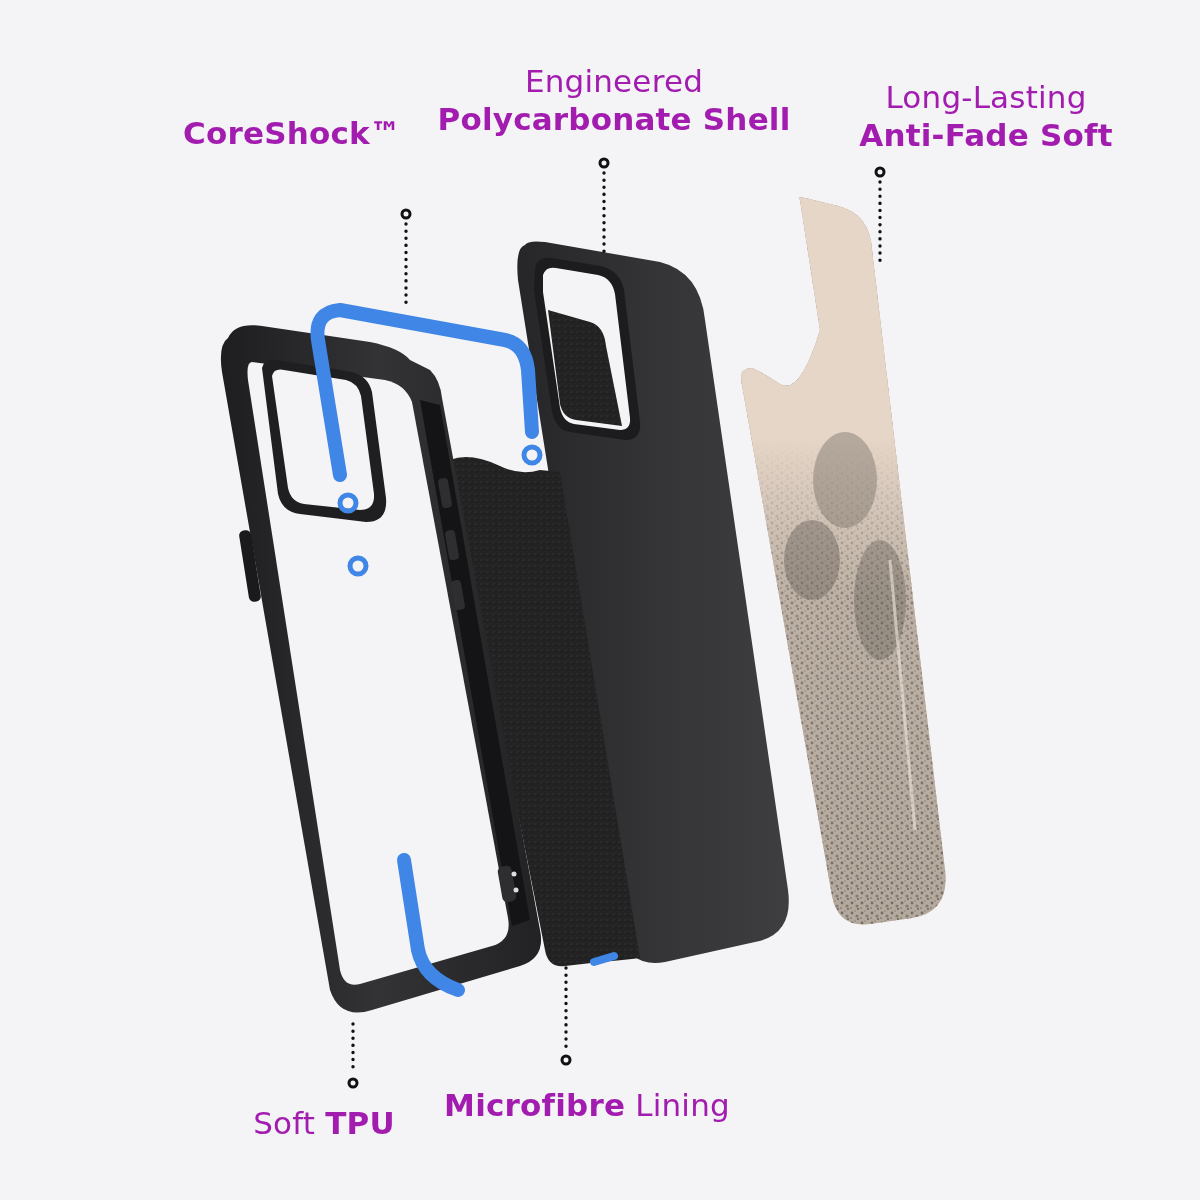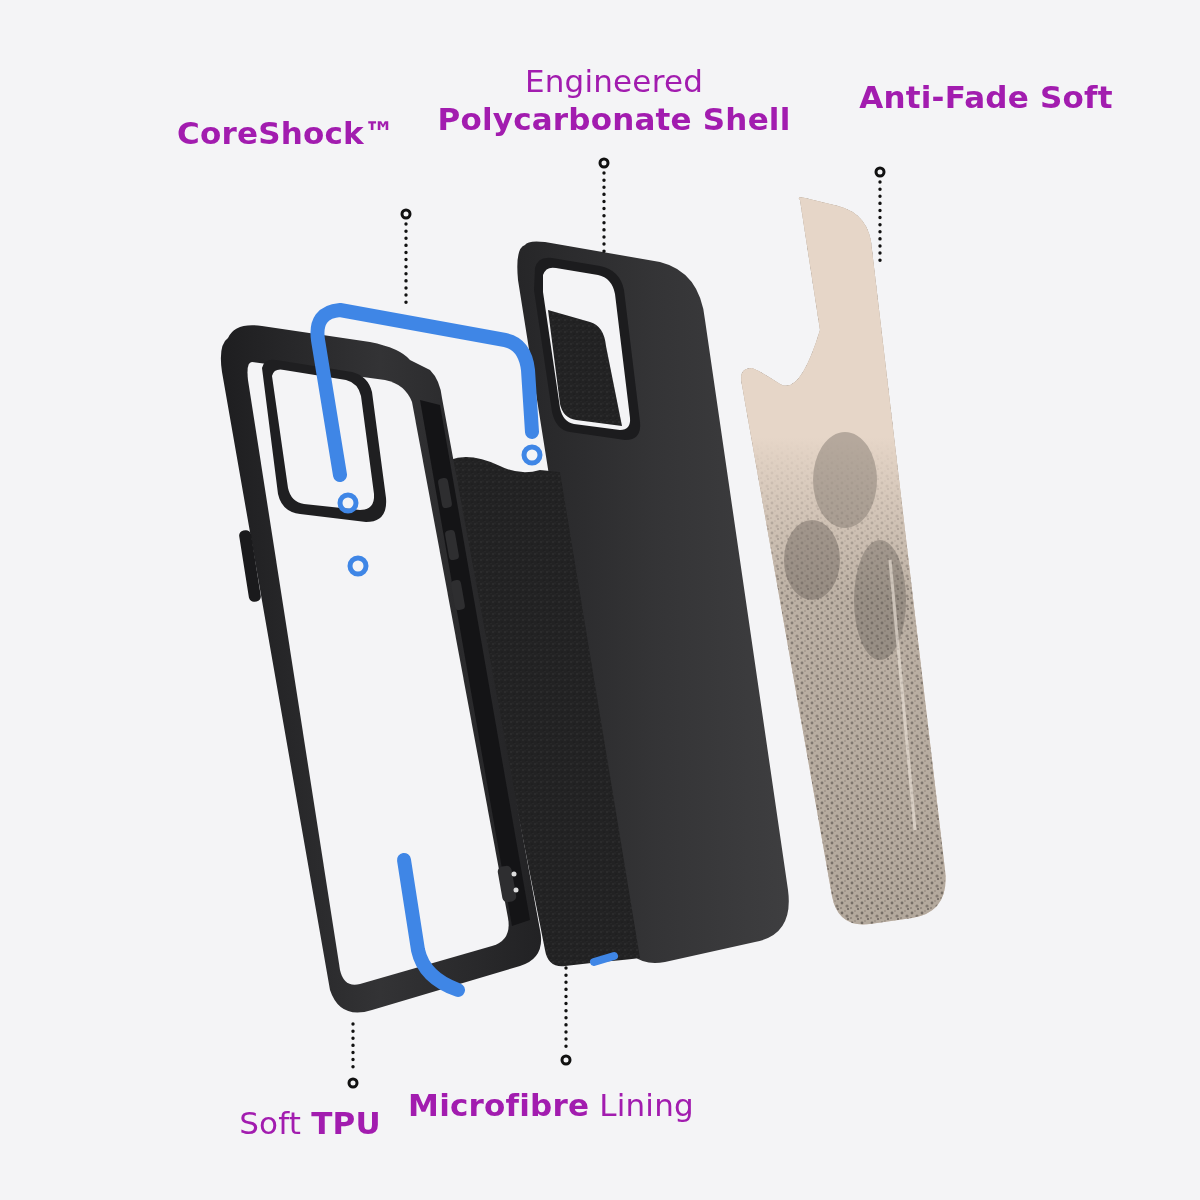--- a/index.html
+++ b/index.html
@@ -180,32 +180,33 @@
     <line x1="880" y1="182" x2="880" y2="266" stroke-width="3.4" stroke-dasharray="0.1 7" stroke-linecap="round"></line>
 
     <line x1="353" y1="1024" x2="353" y2="1073" stroke-width="3.4" stroke-dasharray="0.1 7" stroke-linecap="round"></line>
     <circle cx="353" cy="1083" r="4" fill="none" stroke-width="3"></circle>
 
     <line x1="566" y1="968" x2="566" y2="1050" stroke-width="3.4" stroke-dasharray="0.1 7" stroke-linecap="round"></line>
     <circle cx="566" cy="1060" r="4" fill="none" stroke-width="3"></circle>
   </g>
 </svg>
 
-<div class="label" style="left:136px; top:114px; width:300px;">
+<div class="label" style="left:142px; top:114px; width:300px;">
   <div class="bold">CoreShock™</div>
 </div>
 
 <div class="label" style="left:434px; top:62px; width:360px;">
   <div class="light">Engineered</div>
   <div class="bold">Polycarbonate Shell</div>
 </div>
 
 <div class="label" style="left:846px; top:78px; width:280px;">
+  <div class="light">Long-Lasting</div>
   <div class="bold">Anti-Fade Soft</div>
 </div>
 
-<div class="label" style="left:220px; top:1104px; width:180px;">
+<div class="label" style="left:234px; top:1104px; width:180px;">
   <span class="light">Soft </span><span class="bold">TPU</span>
 </div>
 
-<div class="label" style="left:401px; top:1086px; width:300px;">
+<div class="label" style="left:437px; top:1086px; width:300px;">
   <span class="bold">Microfibre</span><span class="light"> Lining</span>
 </div>
 
 </body></html>

